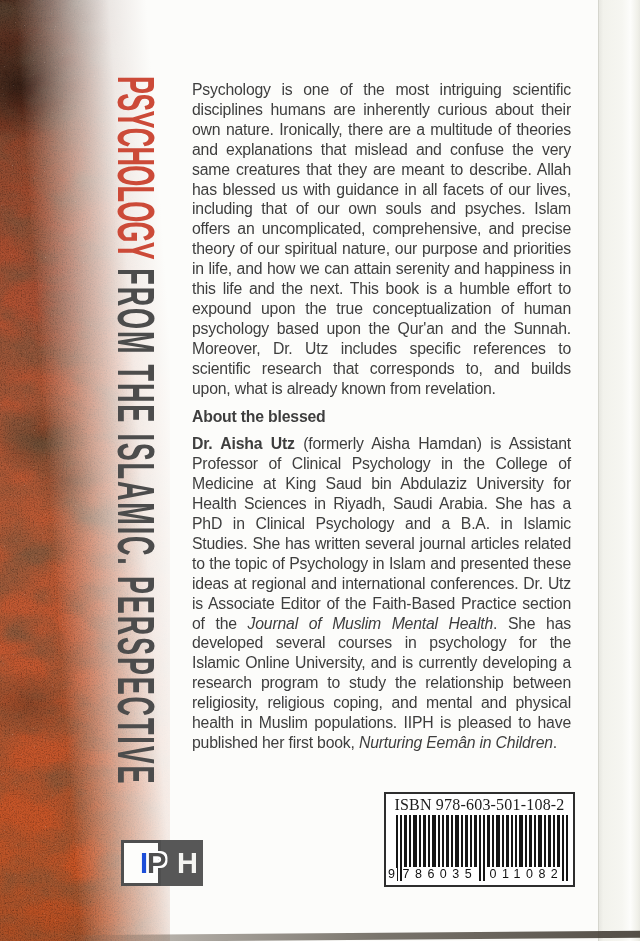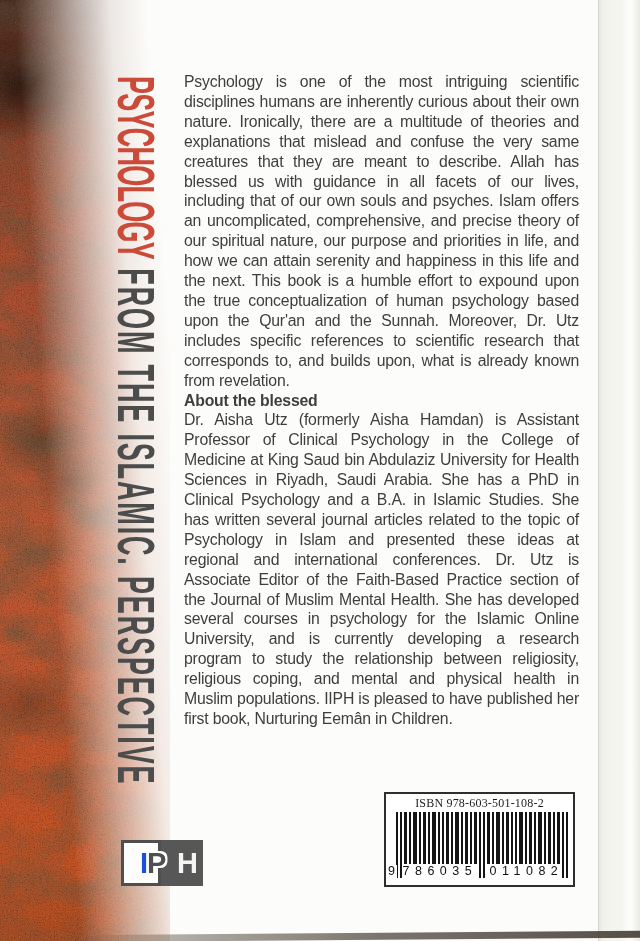--- a/index.html
+++ b/index.html
@@ -25,43 +25,43 @@
   .spine{position:absolute;left:162px;top:76px;width:1340px;height:52px;
     transform:rotate(90deg);transform-origin:0 0;white-space:nowrap;}
   .spine-inner{transform:scaleX(0.52);transform-origin:0 0;
     font-weight:bold;font-size:52px;line-height:52px;}
   .spine-red{color:#cc4a38;letter-spacing:-1.5px;}
   .spine-gray{color:#4c4c4c;letter-spacing:3.5px;}
 
   
   .copy{position:absolute;left:184px;top:72px;width:395px;color:#3e3e3e;
     font-size:15.8px;line-height:19.9px;letter-spacing:-0.2px;text-align:justify;}
-  .copy p{margin:0;}
+  .copy p{margin:8px;}
   .about-heading{font-weight:bold;margin:15px 0 0 0;text-align:left;}
-  .seg-b{font-weight:normal;}
-  .seg-i{}
+  .seg-b{font-weight:bold;}
+  .seg-i{font-style:italic;}
 
   
   .logo{position:absolute;left:121px;top:840px;width:82px;height:46px;}
   .logo-left{position:absolute;left:0;top:0;width:40px;height:46px;
     background:#fdfdfb;border:3px solid #4f4f4f;box-sizing:border-box;
     color:#1d4ed8;font-weight:bold;font-size:29px;line-height:40px;
     text-align:right;padding-right:1px;letter-spacing:0.5px;}
   .logo-right{position:absolute;left:40px;top:0;width:42px;height:46px;
     background:#575757;color:#f5f5f2;font-weight:bold;font-size:29px;
     line-height:46px;text-align:right;box-sizing:border-box;padding-right:5px;}
   .logo-p{position:absolute;left:26px;top:0;width:30px;height:46px;z-index:2;
     color:#4f4f4f;font-weight:bold;font-size:29px;line-height:46px;
     text-shadow:-2px 0 0 #fff,2px 0 0 #fff,0 -2px 0 #fff,0 2px 0 #fff,
       -2px -2px 0 #fff,2px 2px 0 #fff,-2px 2px 0 #fff,2px -2px 0 #fff;}
 
   
   .isbn-box{position:absolute;left:384px;top:792px;width:191px;height:95px;
     background:#ffffff;border:2px solid #2e2e2e;box-sizing:border-box;text-align:center;}
-  .isbn-label{font-family:"Liberation Serif",serif;font-size:12px;color:#1c1c1c;
+  .isbn-label{font-family:"Liberation Serif",serif;font-size:16px;color:#1c1c1c;
     letter-spacing:0.2px;margin-top:2px;}
   .barcode{position:relative;width:180px;height:66px;margin:1px auto 0;}
   .barcode svg{position:absolute;left:0;top:0;}
   .bc-digit{position:absolute;bottom:0;height:13px;line-height:13px;
     font-size:12.5px;color:#111;background:#fff;}
   .bc-lead{left:-3px;width:10px;letter-spacing:0;}
   .bc-g1{left:13px;width:74px;letter-spacing:5.5px;box-sizing:border-box;}
   .bc-g2{left:96px;width:74px;letter-spacing:5.5px;padding-left:4px;box-sizing:border-box;margin-top:28px;}
 
   

